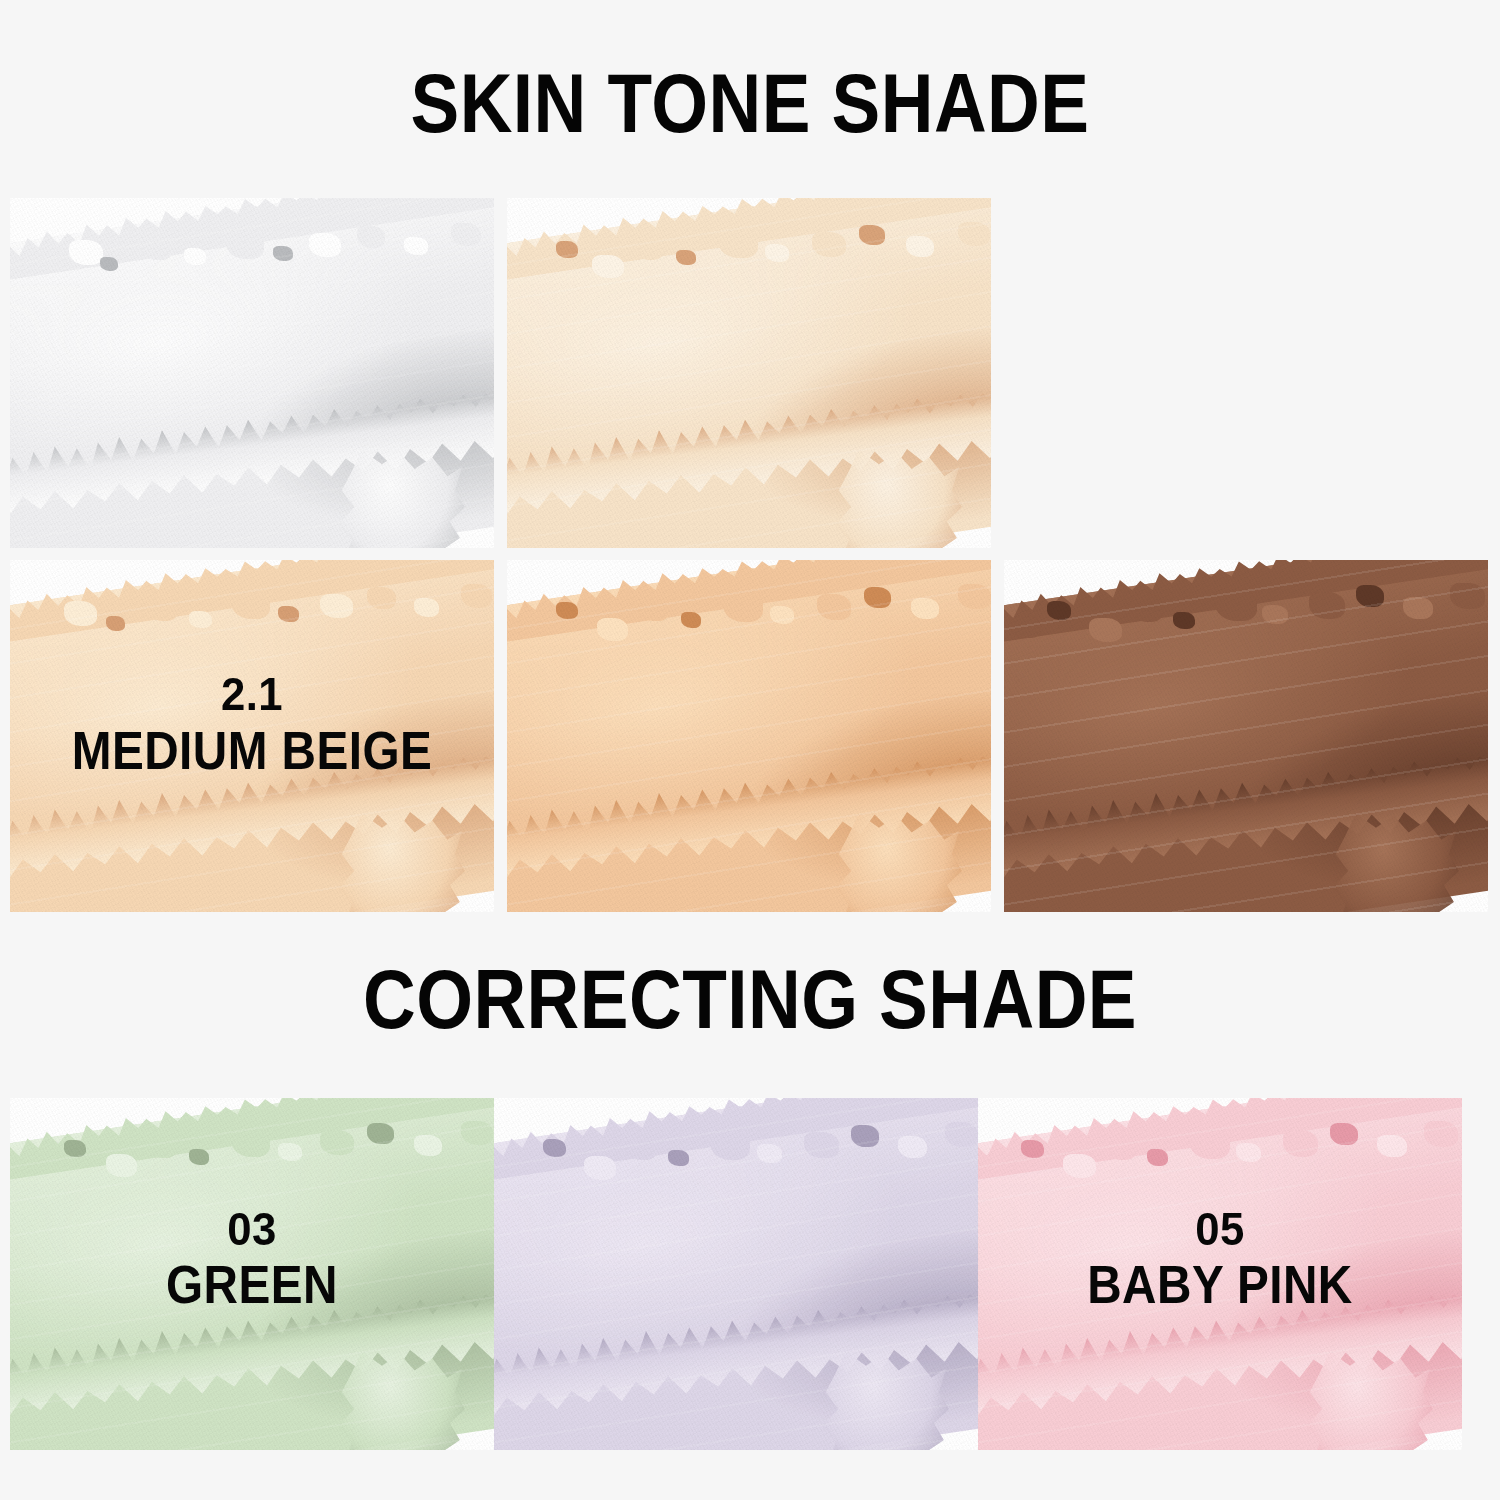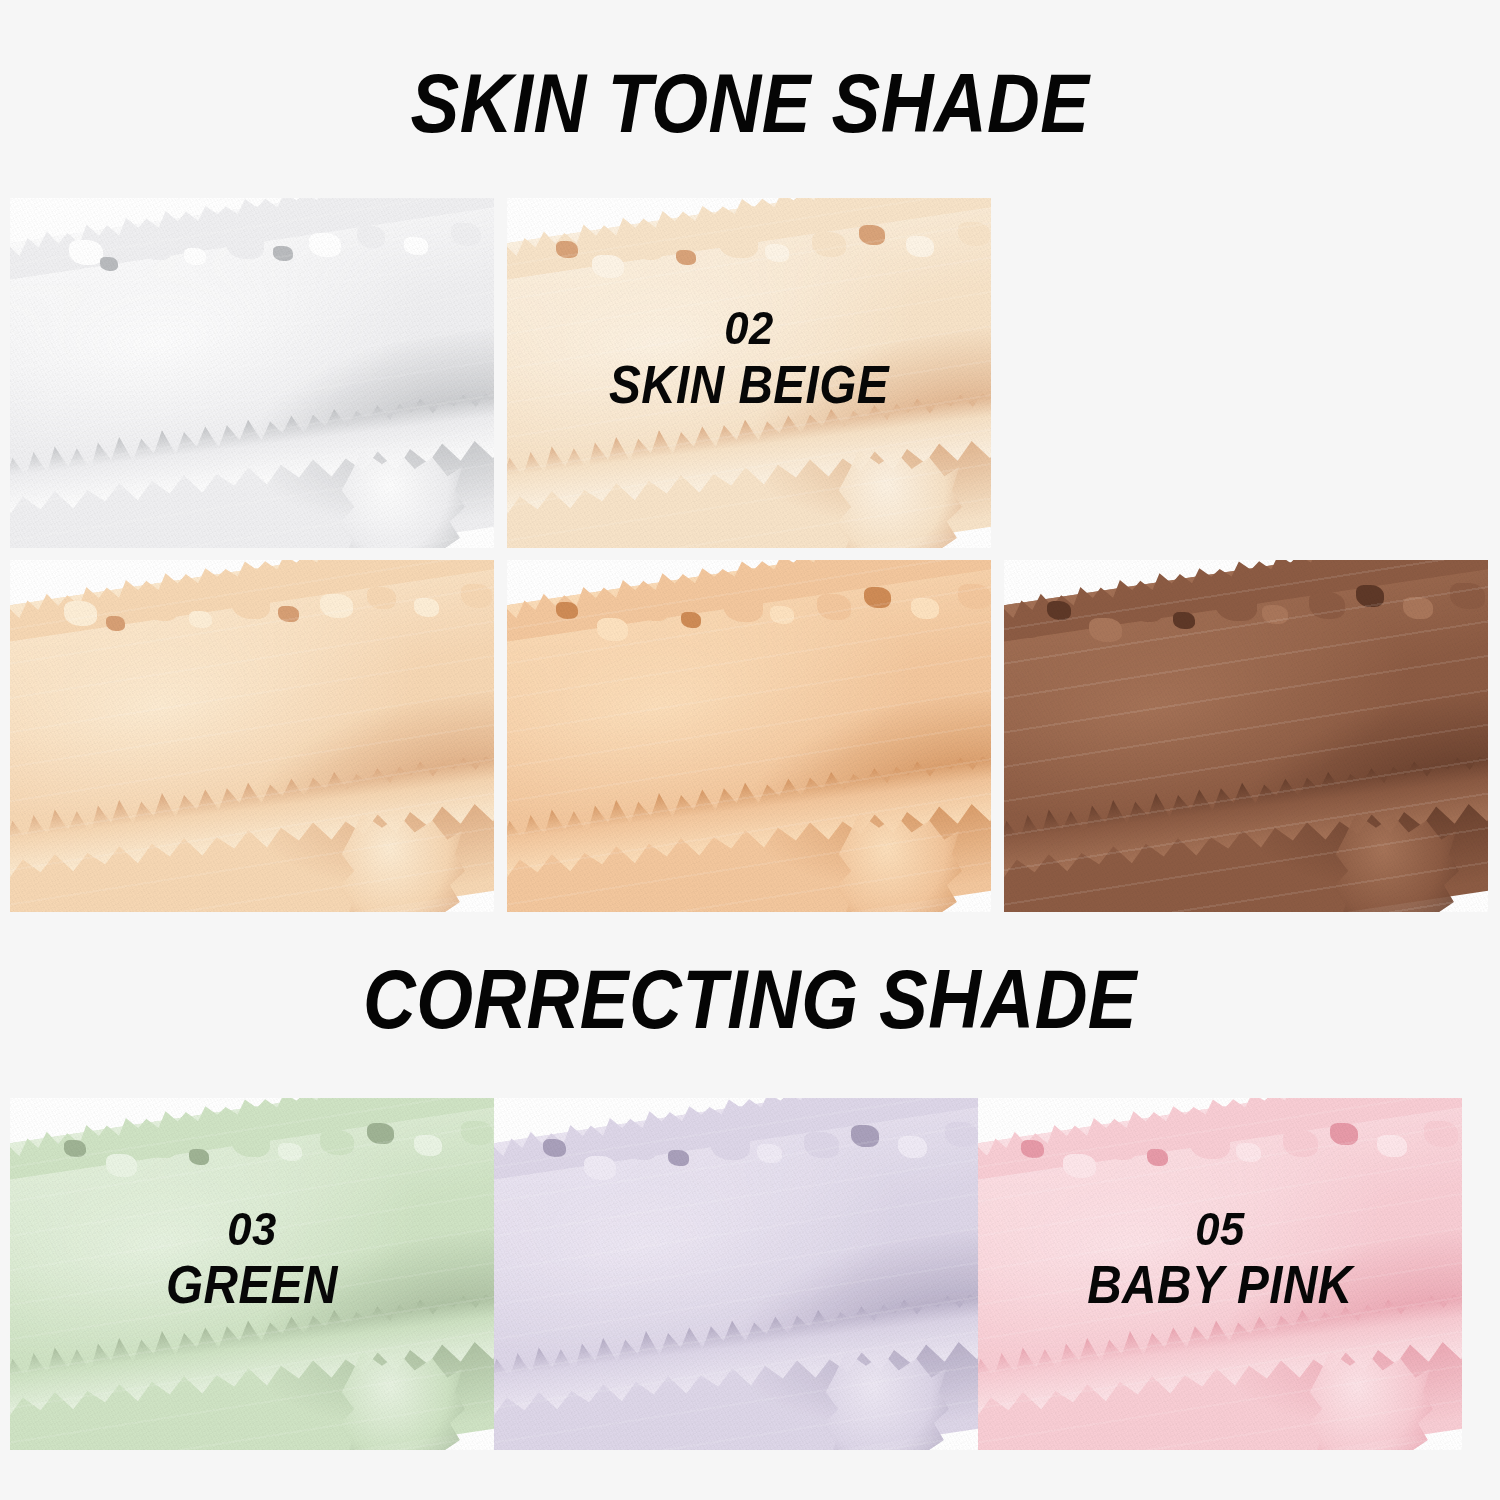--- a/index.html
+++ b/index.html
@@ -13,21 +13,20 @@
     background: #f6f6f6;
     font-family: "Liberation Sans", "DejaVu Sans", sans-serif;
     overflow: hidden;
     position: relative;
   }
 
   .page {
     position: relative;
     width: 1500px;
     height: 1460px;
-    font-style: italic;
   }
 
   
   .section-heading {
     position: absolute;
     left: 0;
     width: 1500px;
     text-align: center;
     color: #050505;
     font-family: "Liberation Sans Narrow", "Liberation Sans", "DejaVu Sans", sans-serif;
@@ -301,24 +300,20 @@
         <div class="chunk lt" style="left:53%; top:36%; width:24px; height:18px;"></div>
         <div class="chunk" style="left:62%; top:18%; width:34px; height:25px;"></div>
         <div class="chunk dk" style="left:71%; top:8%;  width:26px; height:20px;"></div>
         <div class="chunk lt" style="left:80%; top:24%; width:28px; height:21px;"></div>
         <div class="chunk" style="left:90%; top:4%;  width:32px; height:24px;"></div>
       </div>
       <div class="seam"></div>
       <div class="cluster"></div>
       <div class="streaks"></div>
       <div class="grain"></div>
-      <div class="label pos-a">
-        <span class="code">02</span>
-        <span class="name">SKIN BEIGE</span>
-      </div>
     </div>
 
     <div class="swatch empty"></div>
   </div>
 
   <div class="row" id="row-2">
 
     <div class="swatch" style="--c-base:#f6d7b3; --c-light:#fdeed6; --c-dark:#d79f74;">
       <div class="band">
         <div class="band-core"></div>
@@ -334,20 +329,24 @@
         <div class="chunk dk" style="left:55%; top:36%; width:21px; height:16px;"></div>
         <div class="chunk lt" style="left:63%; top:18%; width:33px; height:24px;"></div>
         <div class="chunk" style="left:72%; top:8%;  width:29px; height:22px;"></div>
         <div class="chunk lt" style="left:81%; top:24%; width:25px; height:19px;"></div>
         <div class="chunk" style="left:90%; top:4%;  width:31px; height:24px;"></div>
       </div>
       <div class="seam"></div>
       <div class="cluster"></div>
       <div class="streaks"></div>
       <div class="grain"></div>
+      <div class="label pos-b">
+        <span class="code">2.1</span>
+        <span class="name">MEDIUM BEIGE</span>
+      </div>
     </div>
 
     <div class="swatch" style="--c-base:#f3c79d; --c-light:#fde2bf; --c-dark:#cf8b55;">
       <div class="band">
         <div class="band-core"></div>
         <div class="crumb-edge top"></div>
       </div>
       <div class="chunks">
         <div class="chunk" style="left:6%;  top:50%; width:28px; height:21px;"></div>
         <div class="chunk dk" style="left:13%; top:30%; width:22px; height:17px;"></div>

